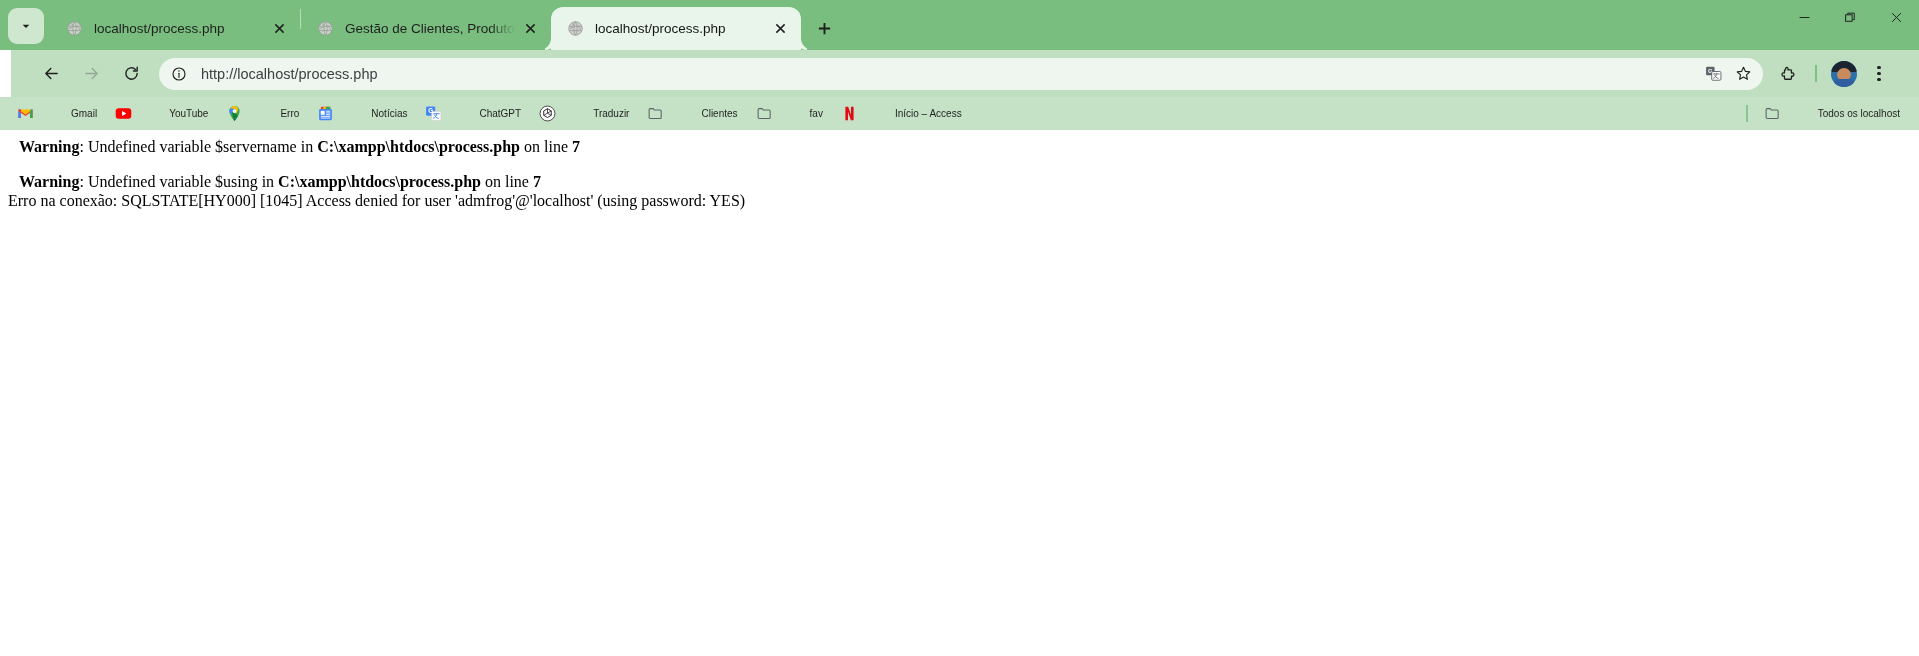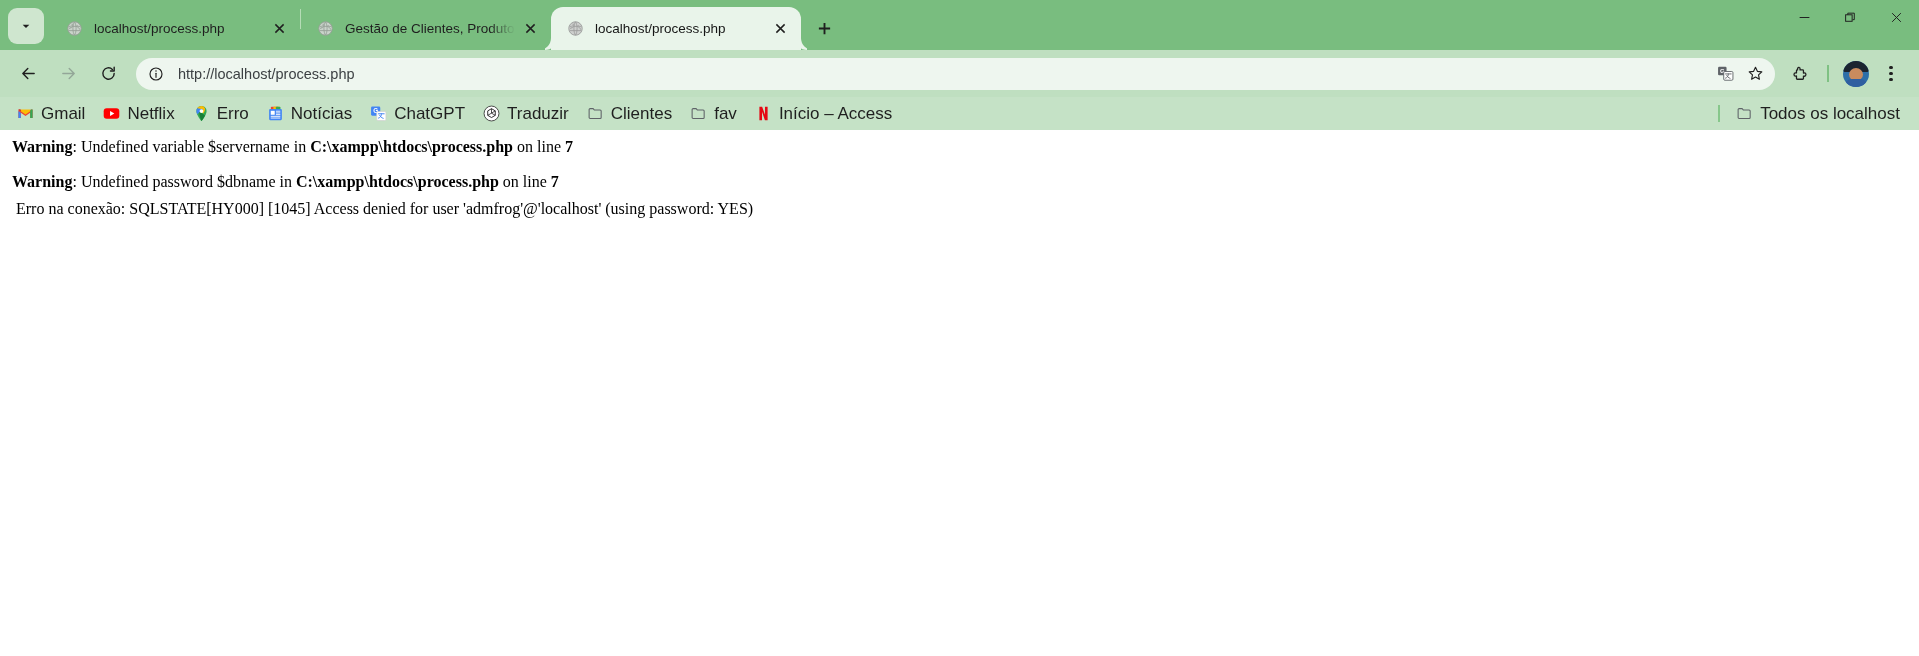--- a/index.html
+++ b/index.html
@@ -124,22 +124,23 @@
     cursor: pointer;
   }
   .winbtn svg { width: 13px; height: 13px; }
 
   
   .toolbar {
     height: 47px;
     background: #bfdfc0;
     display: flex;
     align-items: center;
-    padding: 0 8px;
-    flex: 0 0 auto;
+    padding: 0 20px;
+    flex: 0 0 auto;
+    margin-left: 11px;
   }
   .navbtn {
     width: 32px; height: 32px;
     margin: 0 4px;
     border-radius: 50%;
     display: flex; align-items: center; justify-content: center;
     cursor: pointer;
     flex: 0 0 auto;
   }
   .navbtn svg { width: 17px; height: 17px; }
@@ -258,23 +259,24 @@
     margin-right: 2px;
   }
   .bm-ico {
     width: 17px; height: 17px;
     margin-right: 7px;
     flex: 0 0 auto;
     display: flex; align-items: center; justify-content: center;
   }
   .bm-ico svg { width: 17px; height: 17px; }
   .bm-label {
-    font-size: 17px;
+    font-size: 10px;
     color: #1f1f1f;
     white-space: nowrap;
+    margin-left: 30px;
   }
   .bm-spacer { flex: 1 1 auto; }
   .bm-divider {
     width: 2px; height: 17px;
     background: #87c78b;
     margin: 0 8px;
     flex: 0 0 auto;
   }
 
   
@@ -282,30 +284,30 @@
     flex: 1 1 auto;
     background: #ffffff;
     overflow: hidden;
     padding: 8px 8px 0 8px;
     font-family: "Liberation Serif", "DejaVu Serif", serif;
     font-size: 16px;
     color: #000000;
     line-height: 1.18;
   }
   .php-msg {
-    margin: 0 0 1em 4px;
+    margin: 0 0 1em 11px;
     font-family: "Liberation Serif", "DejaVu Serif", serif;
     font-size: 16px;
   }
   .php-msg.tight { margin-bottom: 0; }
   .php-msg b { font-weight: bold; }
   .err-line {
     font-family: "Liberation Serif", "DejaVu Serif", serif;
     font-size: 16px;
-    margin: 8px;
+    margin: 0;
   }
 </style>
 </head>
 <body>
 
 <div class="browser">
 
   <div class="tabstrip">
 
     <div class="tab-search">
@@ -467,21 +469,21 @@
       <span class="bm-label">Gmail</span>
     </div>
 
     <div class="bm">
       <span class="bm-ico">
         <svg viewBox="0 0 24 18">
           <rect x="1" y="1.5" width="22" height="15" rx="4.2" fill="#ff0000"></rect>
           <path d="M10 5.4l6 3.6-6 3.6z" fill="#ffffff"></path>
         </svg>
       </span>
-      <span class="bm-label">Netflix</span>
+      <span class="bm-label">YouTube</span>
     </div>
 
     <div class="bm">
       <span class="bm-ico">
         <svg viewBox="0 0 24 24">
           <path d="M12 1.5c-4 0-7.2 3.2-7.2 7.2 0 5.4 7.2 14 7.2 14s7.2-8.6 7.2-14c0-4-3.2-7.2-7.2-7.2z" fill="#34a853"></path>
           <path d="M12 1.5c-2.5 0-4.7 1.3-6 3.2l8.6 7.2c1.4-2.2 2.6-4.4 2.6-6.2-.6-2.4-2.7-4.2-5.2-4.2z" fill="#fbbc04"></path>
           <path d="M6 4.7C5.2 5.9 4.8 7.3 4.8 8.7c0 1.4.5 2.9 1.2 4.4L14.6 5.9z" fill="#4285f4"></path>
           <path d="M12 22.7s3-3.6 5.1-7.8L9.4 9.4C7.6 12.6 12 22.7 12 22.7z" fill="#188038"></path>
           <circle cx="12" cy="8.6" r="2.7" fill="#ffffff"></circle>
@@ -567,19 +569,19 @@
     </div>
   </div>
 
   <div class="page">
 
     <div class="php-msg">
       <b>Warning</b><span>: </span><span>Undefined variable $servername in </span><b>C:\xampp\htdocs\process.php</b><span> on line </span><b>7</b>
     </div>
 
     <div class="php-msg tight">
-      <b>Warning</b><span>: </span><span>Undefined password $dbname in </span><b>C:\xampp\htdocs\process.php</b><span> on line </span><b>7</b>
+      <b>Warning</b><span>: </span><span>Undefined variable $using in </span><b>C:\xampp\htdocs\process.php</b><span> on line </span><b>7</b>
     </div>
 
     <div class="err-line">Erro na conexão: SQLSTATE[HY000] [1045] Access denied for user 'admfrog'@'localhost' (using password: YES)</div>
   </div>
 
 </div>
 
 </body></html>

